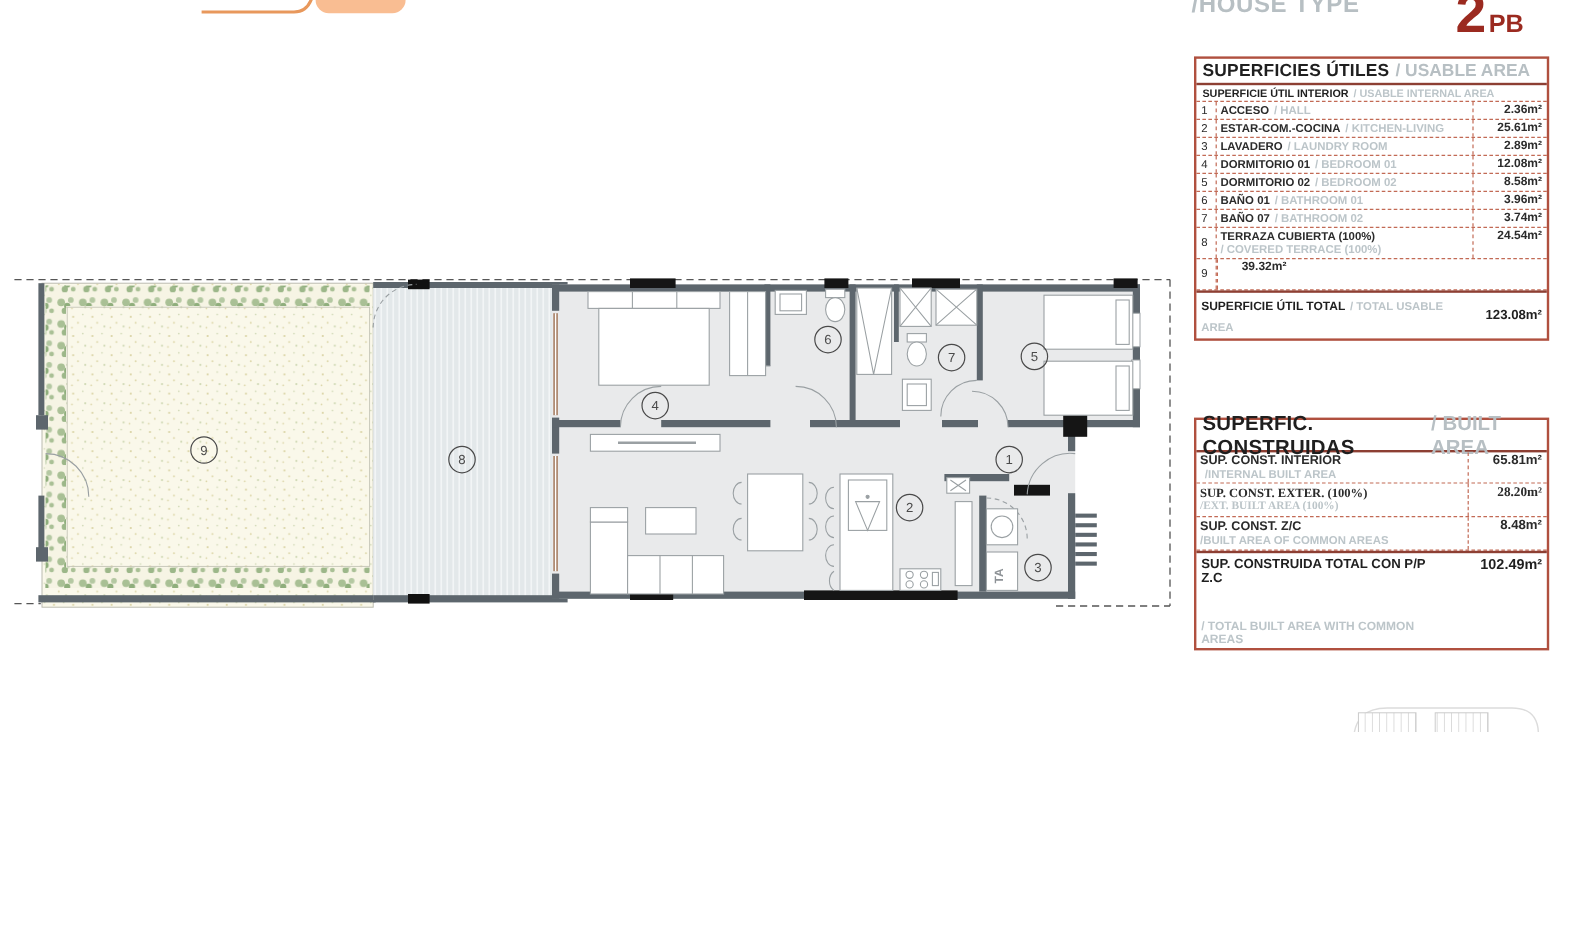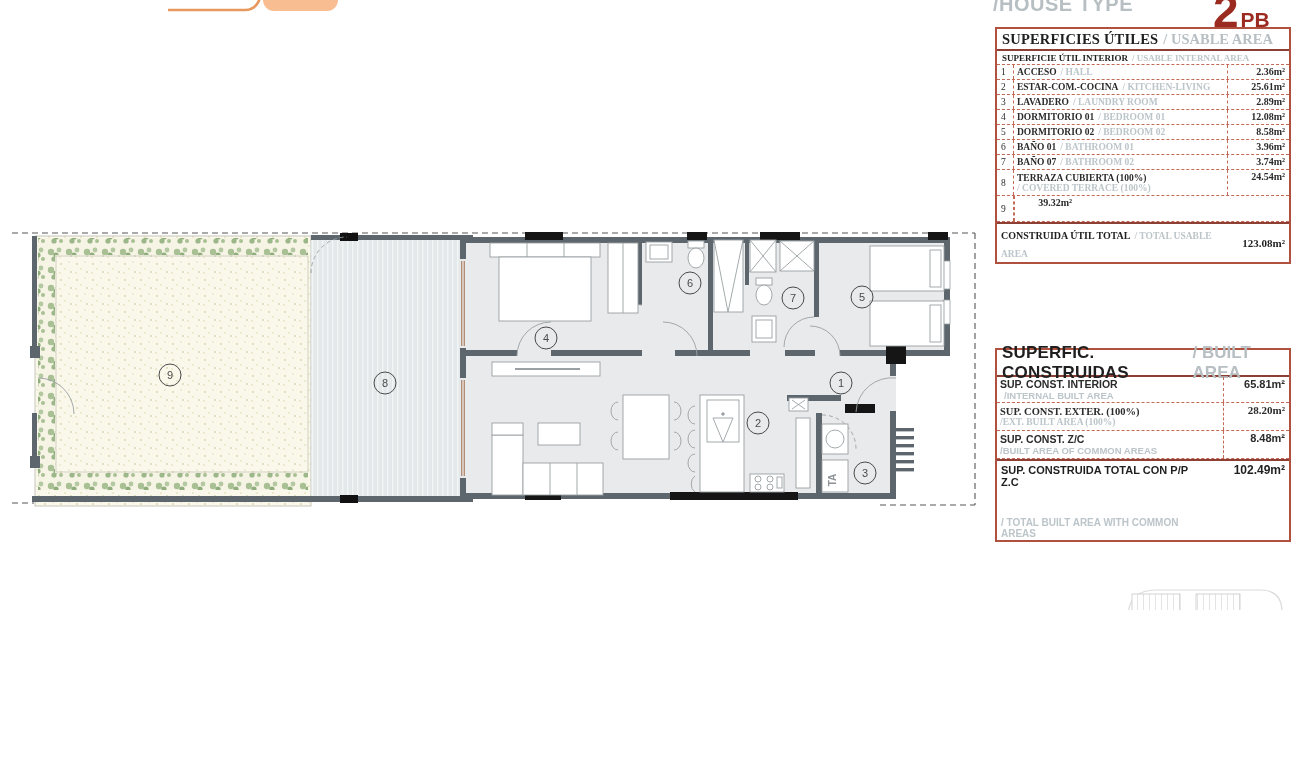--- a/index.html
+++ b/index.html
@@ -11,21 +11,21 @@
   .abs { position:absolute; }
 
   
   #house-type-label { left:993px; top:-7px; font-size:20px; font-weight:bold; color:#b7bfc3; letter-spacing:.5px; }
   #type-badge { left:1213px; top:-16px; color:#9b2a20; white-space:nowrap; }
   #type-badge .big { font-size:46px; font-weight:bold; }
   #type-badge .small { font-size:21px; font-weight:bold; margin-left:2px; }
 
   
   .area-table { left:995px; width:296px; border:2px solid #b0503f; background:#fff; }
-  #usable-table { top:27px;font-family:Liberation Serif, serif; }
+  #usable-table { top:47px; }
   #built-table  { top:348px; }
   .tbl-title { display:flex; align-items:center; padding:2px 5px; border-bottom:2px solid #8d3f33; height:22px; }
   .tbl-title .es { font-size:14.5px; font-weight:bold; color:#1f1f1f; letter-spacing:.2px; }
   .tbl-title .en { font-size:14.5px; font-weight:bold; color:#b7bfc3; margin-left:5px; }
   .tbl-sub { display:flex; align-items:center; padding:1px 5px; height:14px; border-bottom:1px dashed #c26a55; }
   .tbl-sub .es { font-size:9px; font-weight:bold; color:#1f1f1f; }
   .tbl-sub .en { font-size:9px; font-weight:bold; color:#bcc5c9; margin-left:4px; }
   .trow { display:flex; align-items:stretch; border-bottom:1px dashed #c26a55; min-height:15px; }
   .trow:last-child { border-bottom:none; }
   .trow .num { flex:0 0 17px; border-right:1px dashed #c26a55; font-size:9.5px; color:#2b2b2b; display:flex; align-items:center; padding-left:4px; }
@@ -143,21 +143,21 @@
           <span class="es">TERRAZA CUBIERTA (100%)</span>
           <span class="en block">/ COVERED TERRACE (100%)</span>
         </span>
       <span class="val">24.54m²</span>
     </div>
     <div class="trow tall">
       <span class="num">9</span>
       <span class="val">39.32m²</span>
     </div>
     <div class="total-row">
-      <span class="lbl"><span class="es">CONSTRUIDA ÚTIL TOTAL</span><span class="en">/ TOTAL USABLE AREA</span></span>
+      <span class="lbl"><span class="es">SUPERFICIE ÚTIL TOTAL</span><span class="en">/ TOTAL USABLE AREA</span></span>
       <span class="val">123.08m²</span>
     </div>
   </div>
 
   <div class="abs area-table" id="built-table">
     <div class="tbl-title">
       <span class="es">SUPERFIC. CONSTRUIDAS</span>
       <span class="en">/ BUILT AREA</span>
     </div>
     <div class="trow" style="min-height:20px;">

